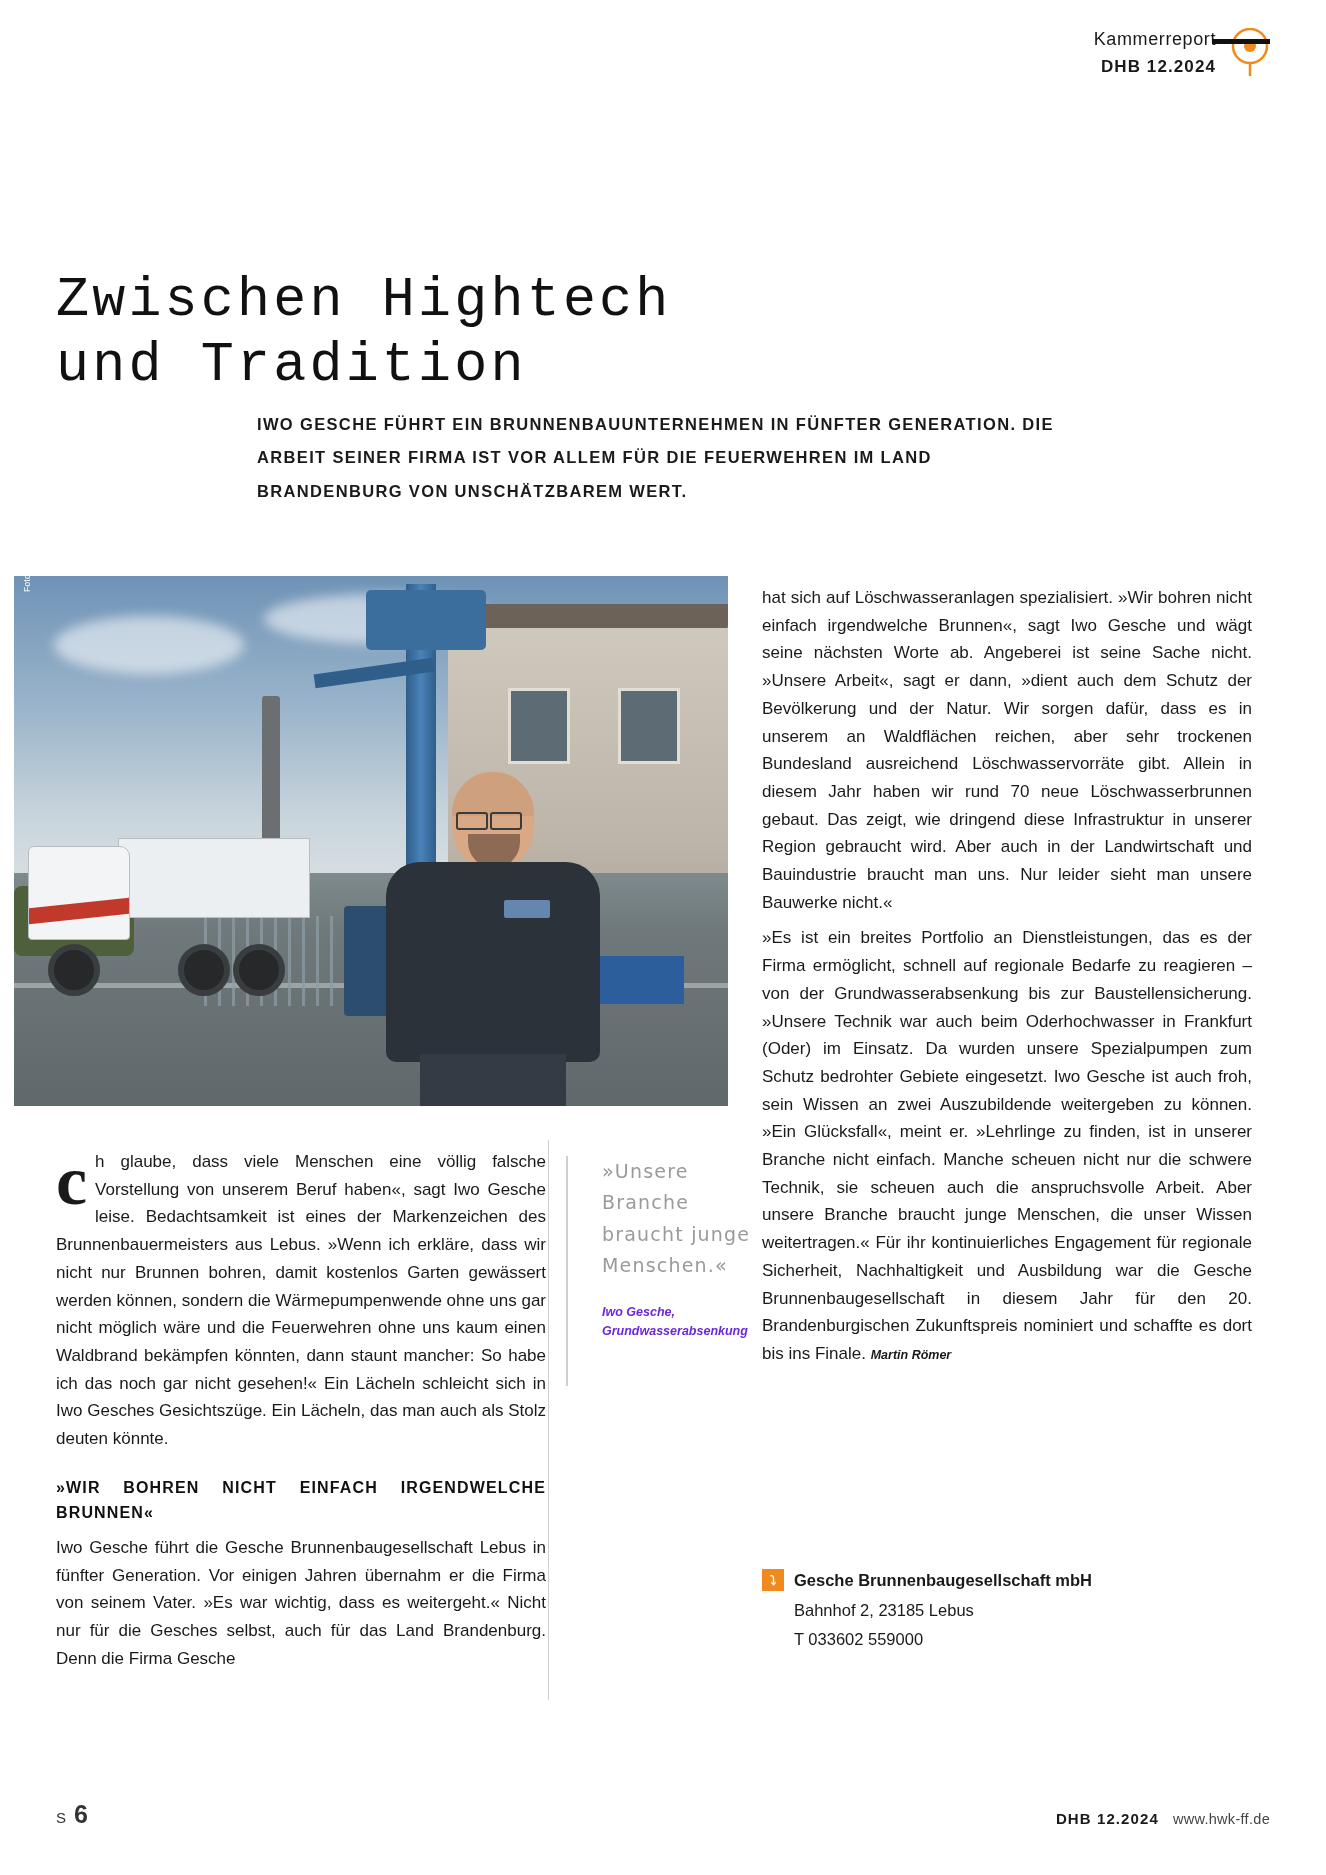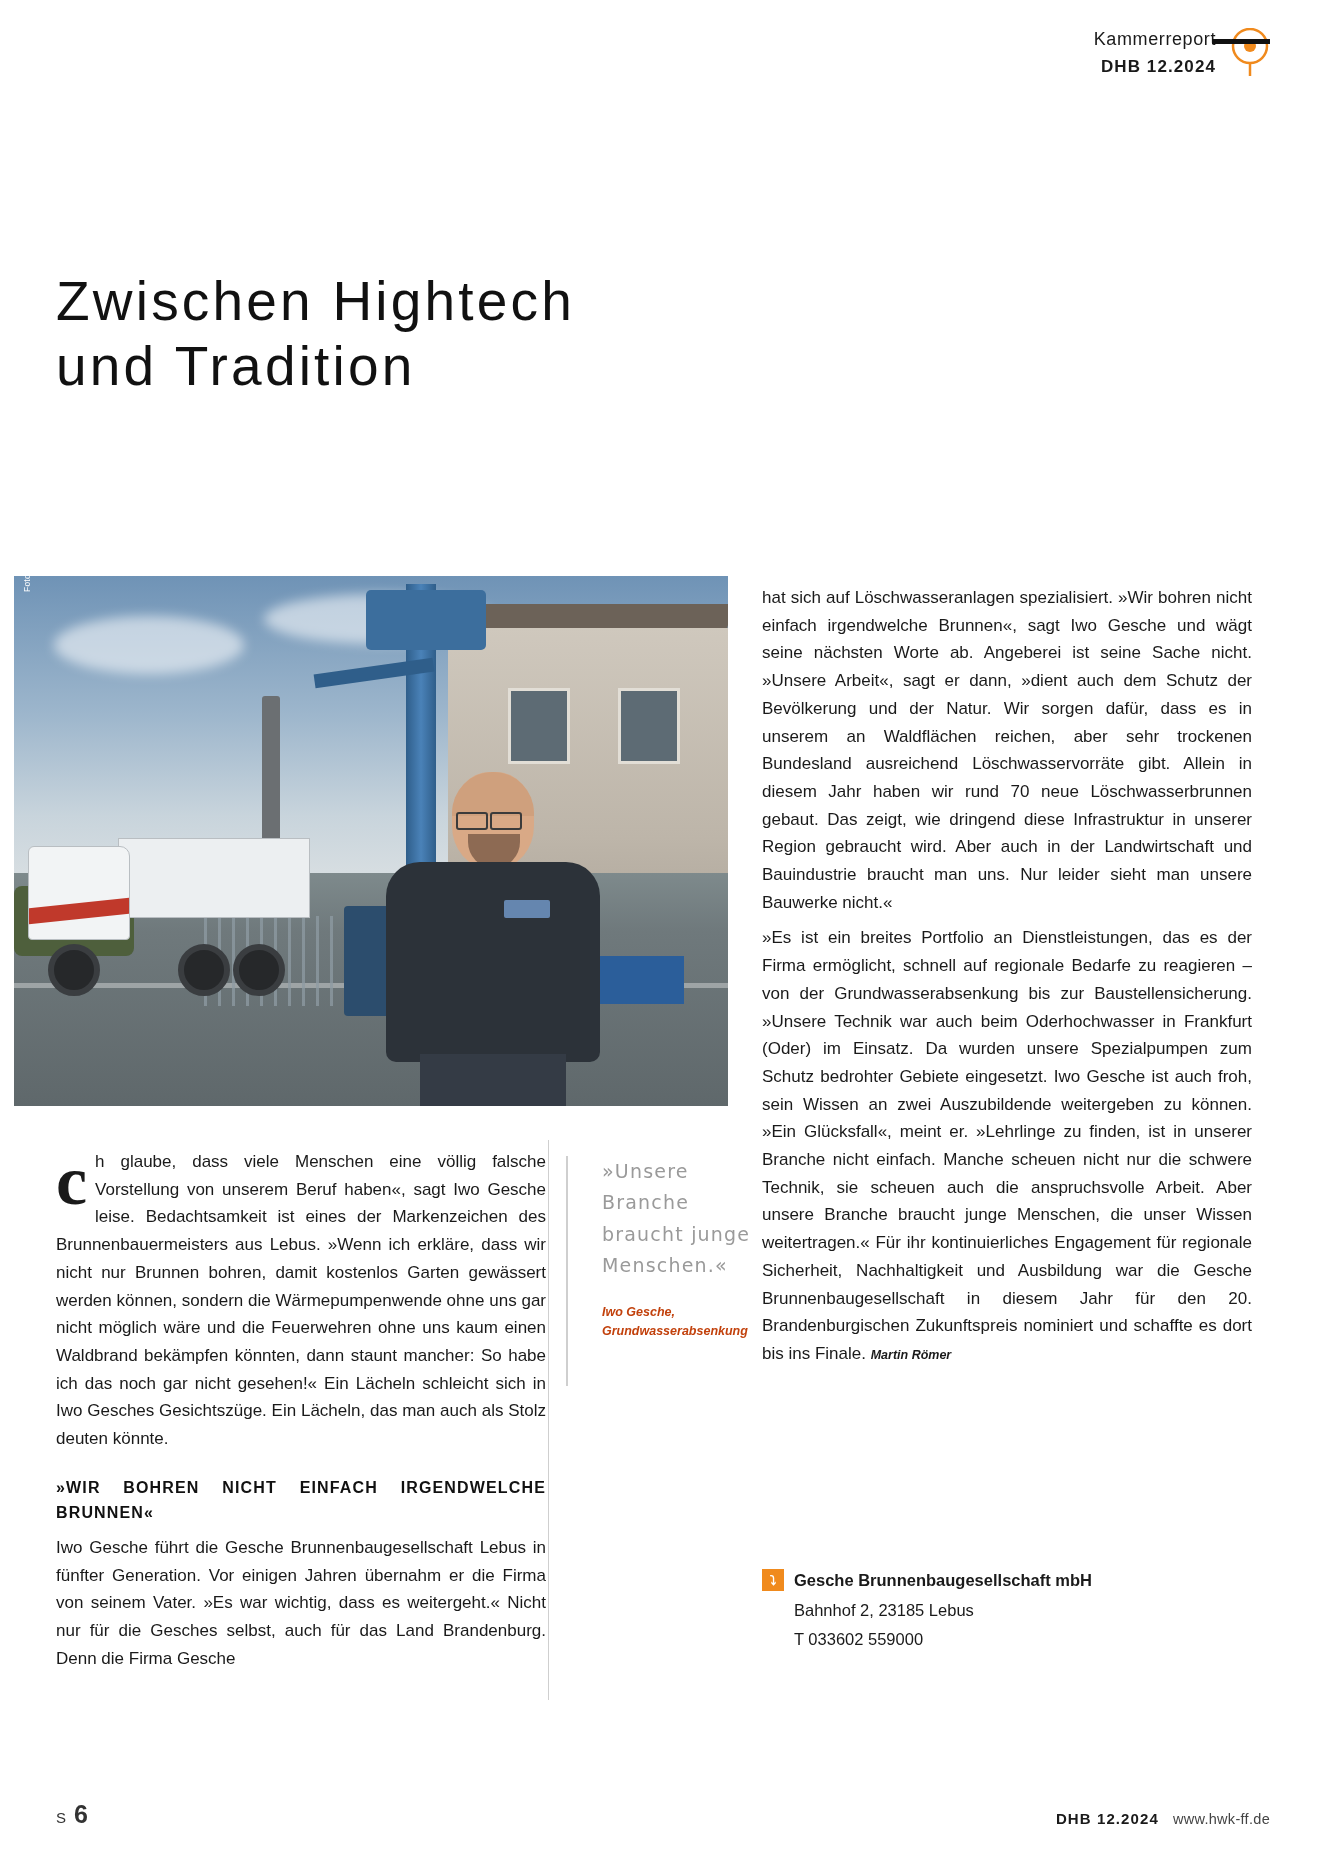--- a/index.html
+++ b/index.html
@@ -62,21 +62,21 @@
   .title {
     position: absolute;
     top: 232px;
     left: 56px;
     font-size: 55px;
     line-height: 1.18;
     letter-spacing: 3.2px;
     font-weight: normal;
     color: #111;
     white-space: pre-line;
-    font-family: Liberation Sans, sans-serif;
+    font-family: Liberation Mono, monospace;
   }
 
   
   .dek {
     position: absolute;
     top: 408px;
     left: 257px;
     width: 800px;
     font-size: 16.5px;
     font-weight: bold;
@@ -348,21 +348,21 @@
     letter-spacing: 1.2px;
     color: #9a9a9a;
     font-family: "DejaVu Sans", sans-serif;
   }
   .pq-attr {
     margin-top: 22px;
     font-size: 12.5px;
     font-style: italic;
     font-weight: bold;
     line-height: 1.45;
-    color: #c2410c;
+    color: #6d28d9;
   }
   .pq-divider {
     position: absolute;
     left: 548px;
     top: 1140px;
     width: 1px;
     height: 560px;
     background: #cfcfcf;
   }
 
@@ -442,20 +442,21 @@
         <path d="M20 35 C20 42 20 46 20 48" stroke="#f08a1d" stroke-width="2.5" fill="none"></path>
         <circle cx="20" cy="18" r="6" fill="#f08a1d"></circle>
       </svg>
     </span>
   </div>
   <div class="header-rule" style="right:56px;"></div>
 
   <h1 class="title">Zwischen Hightech
 und Tradition</h1>
 
+  <div class="dek">IWO GESCHE FÜHRT EIN BRUNNENBAUUNTERNEHMEN IN FÜNFTER GENERATION. DIE ARBEIT SEINER FIRMA IST VOR ALLEM FÜR DIE FEUERWEHREN IM LAND BRANDENBURG VON UNSCHÄTZBAREM WERT.</div>
 
   <div class="photo">
     <div class="sky"></div>
     <div class="cloud" style="left:40px; top:40px; width:190px; height:58px;"></div>
     <div class="cloud" style="left:250px; top:18px; width:230px; height:50px;"></div>
     <div class="cloud" style="left:470px; top:70px; width:200px; height:44px;"></div>
     <div class="roof"></div>
     <div class="building">
       <div class="window" style="left:60px; top:60px; width:56px; height:70px;"></div>
       <div class="window" style="left:170px; top:60px; width:56px; height:70px;"></div>

